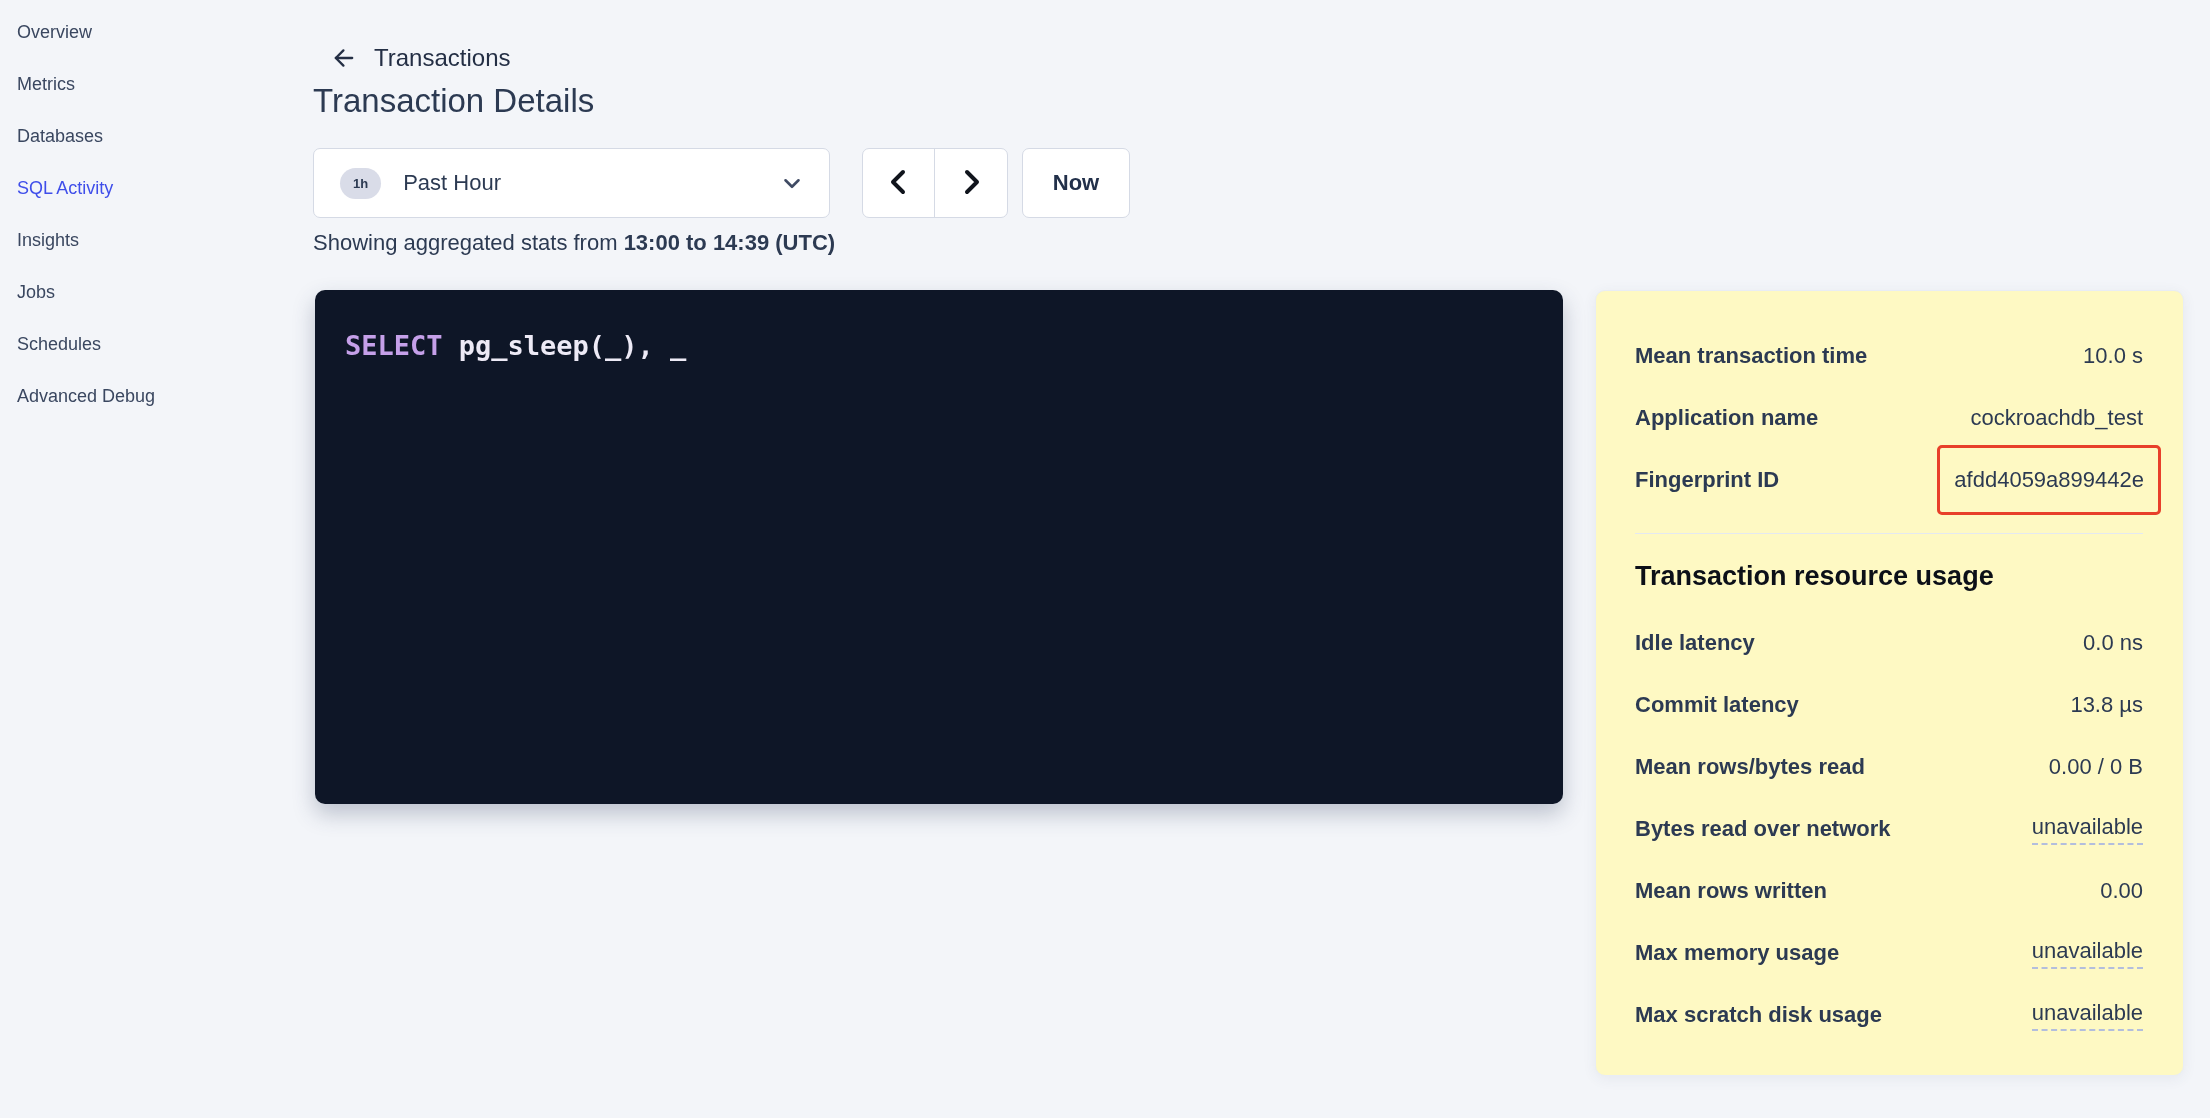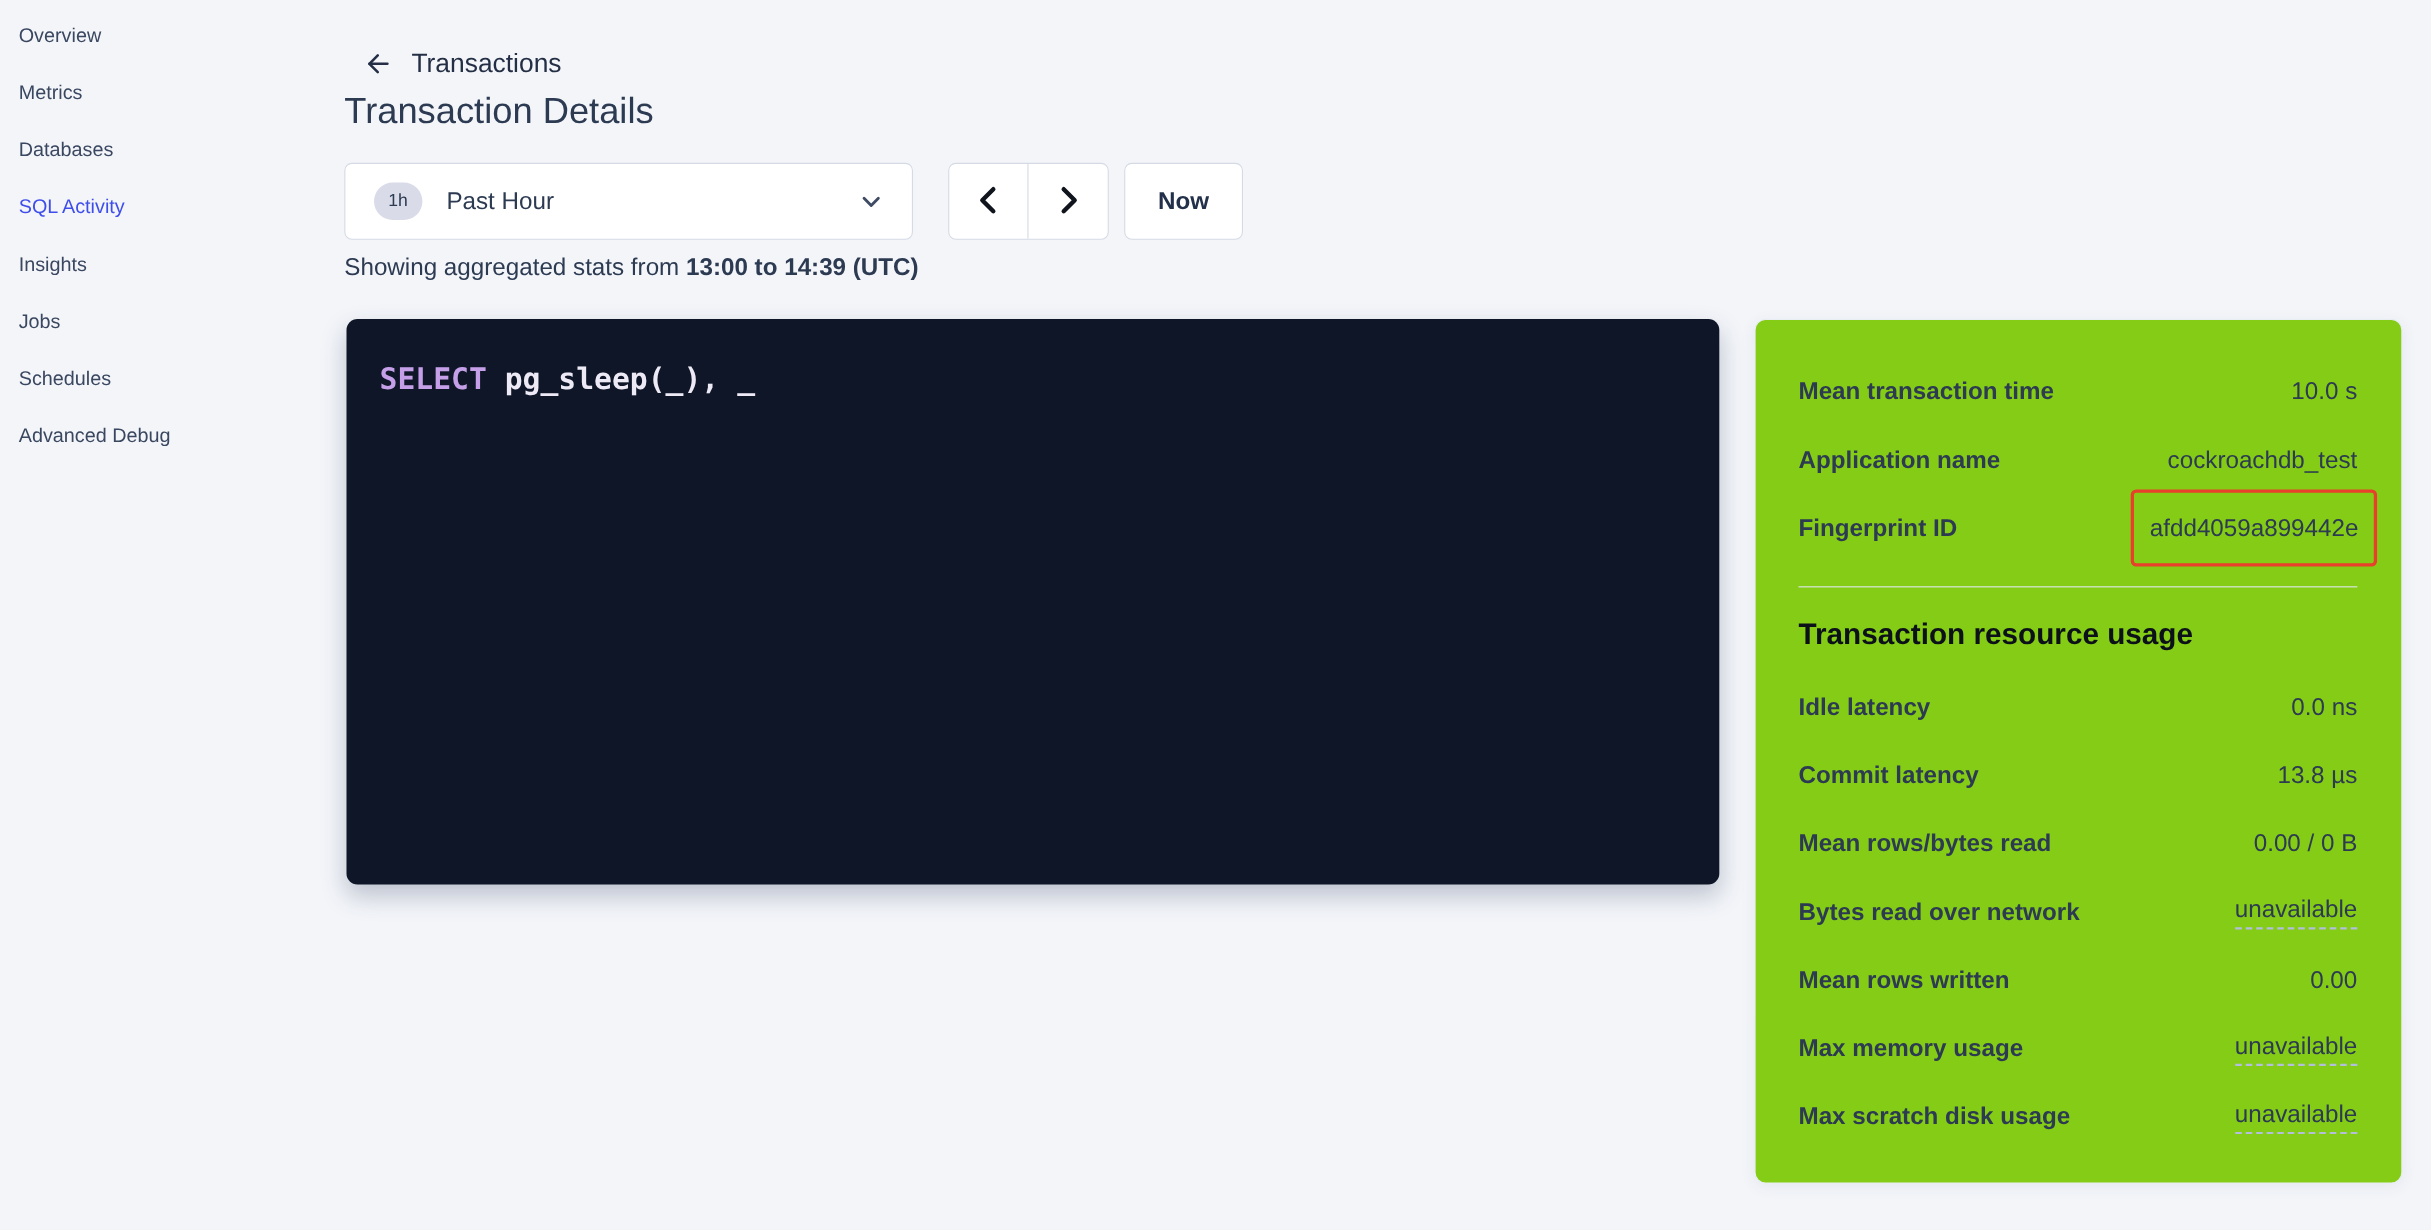--- a/index.html
+++ b/index.html
@@ -31,21 +31,21 @@
     font-size:33px; font-weight:400; color:#2c3a52;
   }
 
   
   .controls { position:absolute; left:313px; top:148px; height:70px; display:flex; align-items:stretch; }
   .dropdown {
     width:517px; background:#ffffff; border:1px solid #d5dae5; border-radius:7px;
     display:flex; align-items:center; padding:0 24px 0 26px; cursor:pointer;
   }
   .badge {
-    background:#d9dce8; border-radius:17px; font-weight:400; font-size:16px;
+    background:#d9dce8; border-radius:17px; font-weight:700; font-size:13px;
     color:#2c3a52; padding:9px 13px; line-height:1;
   }
   .range-label { margin-left:22px; font-size:22px; color:#2c3a52; }
   .dd-chevron { margin-left:auto; display:flex; align-items:center; }
   .arrow-group {
     margin-left:32px; display:flex; background:#ffffff;
     border:1px solid #d5dae5; border-radius:7px; overflow:hidden;
   }
   .arrow-btn {
     width:72px; border:none; background:transparent; cursor:pointer;
@@ -70,21 +70,21 @@
   }
   .code-line {
     font-family:"DejaVu Sans Mono", monospace;
     font-size:27px; font-weight:700; color:#edeaf6; white-space:pre; line-height:1.3;
   }
   .kw { color:#c5a0e9; }
 
   
   .card {
     position:absolute; left:1595px; top:290px; width:589px; height:786px;
-    background:#84cc16; border:1px solid #e9edf4; border-radius:10px;
+    background:#fef9c3; border:1px solid #e9edf4; border-radius:10px;
     box-shadow:0 3px 14px rgba(60,70,100,.07);
     padding:34px 40px 0 39px;
   }
   .drow {
     height:62px; display:flex; align-items:center; justify-content:space-between;
     font-size:22px;
   }
   .dlabel { font-weight:700; color:#2c3a52; }
   .dvalue { color:#2c3a52; text-align:right; }
   .fp-box {

